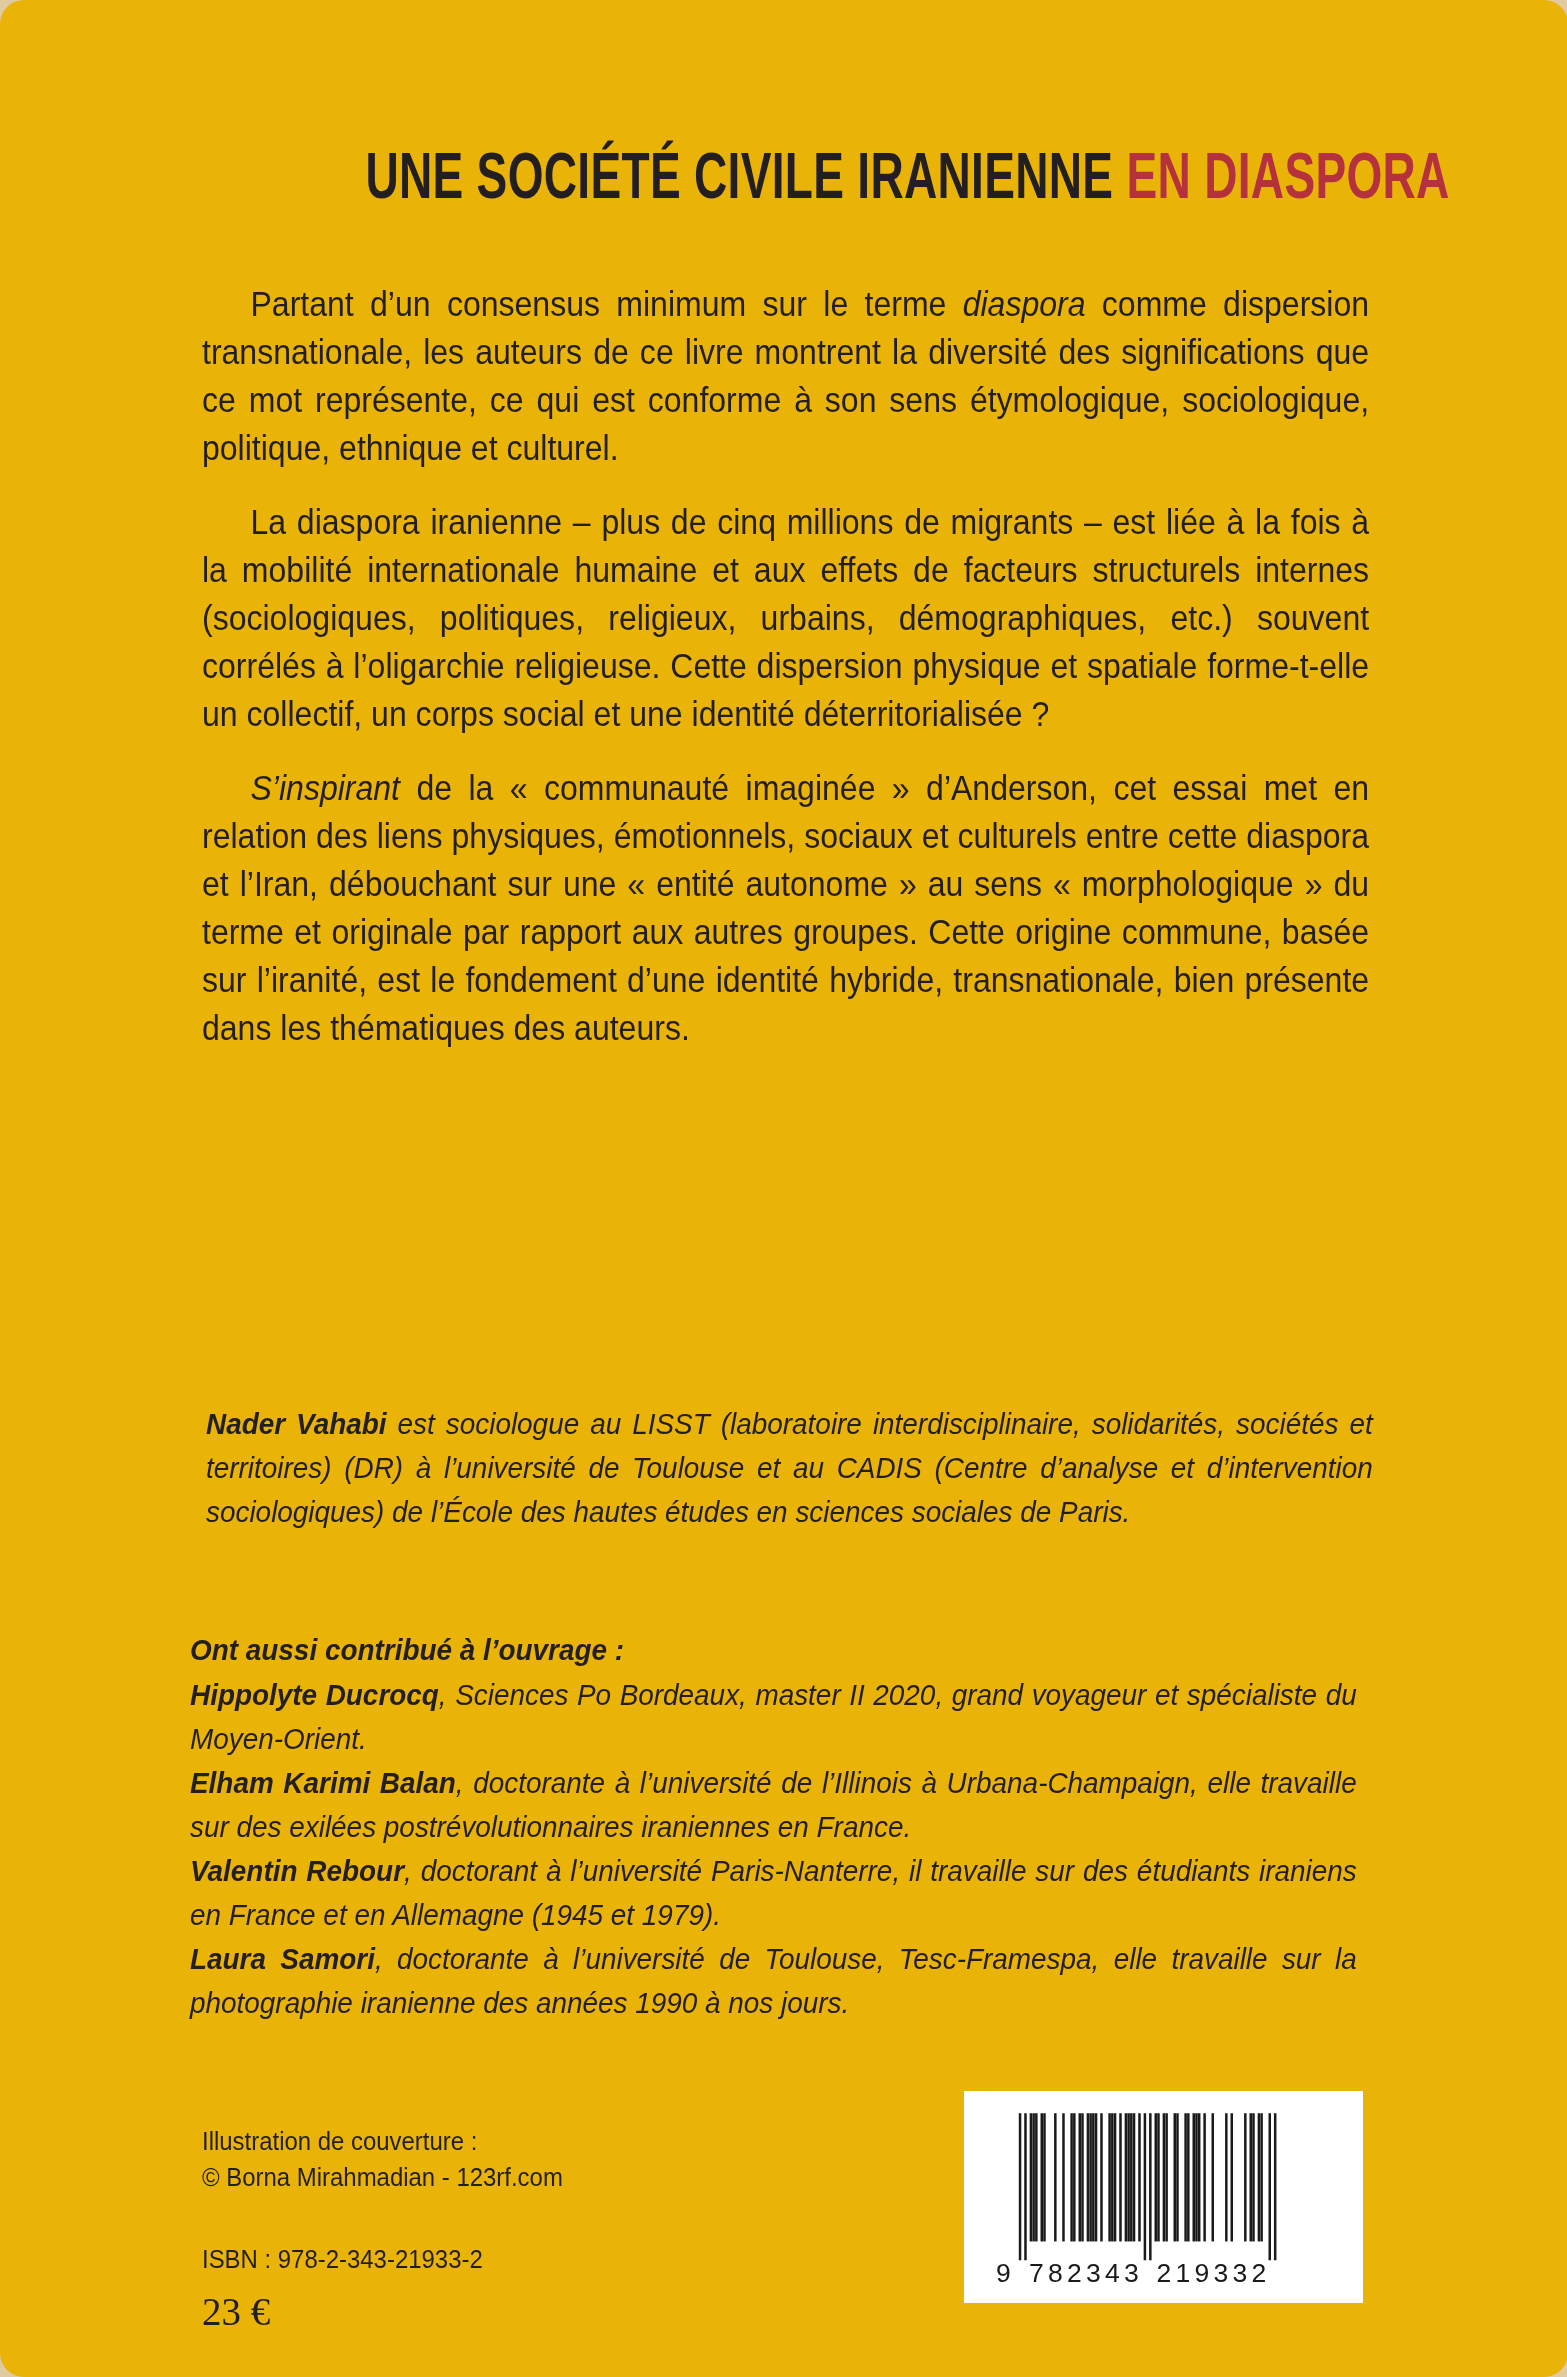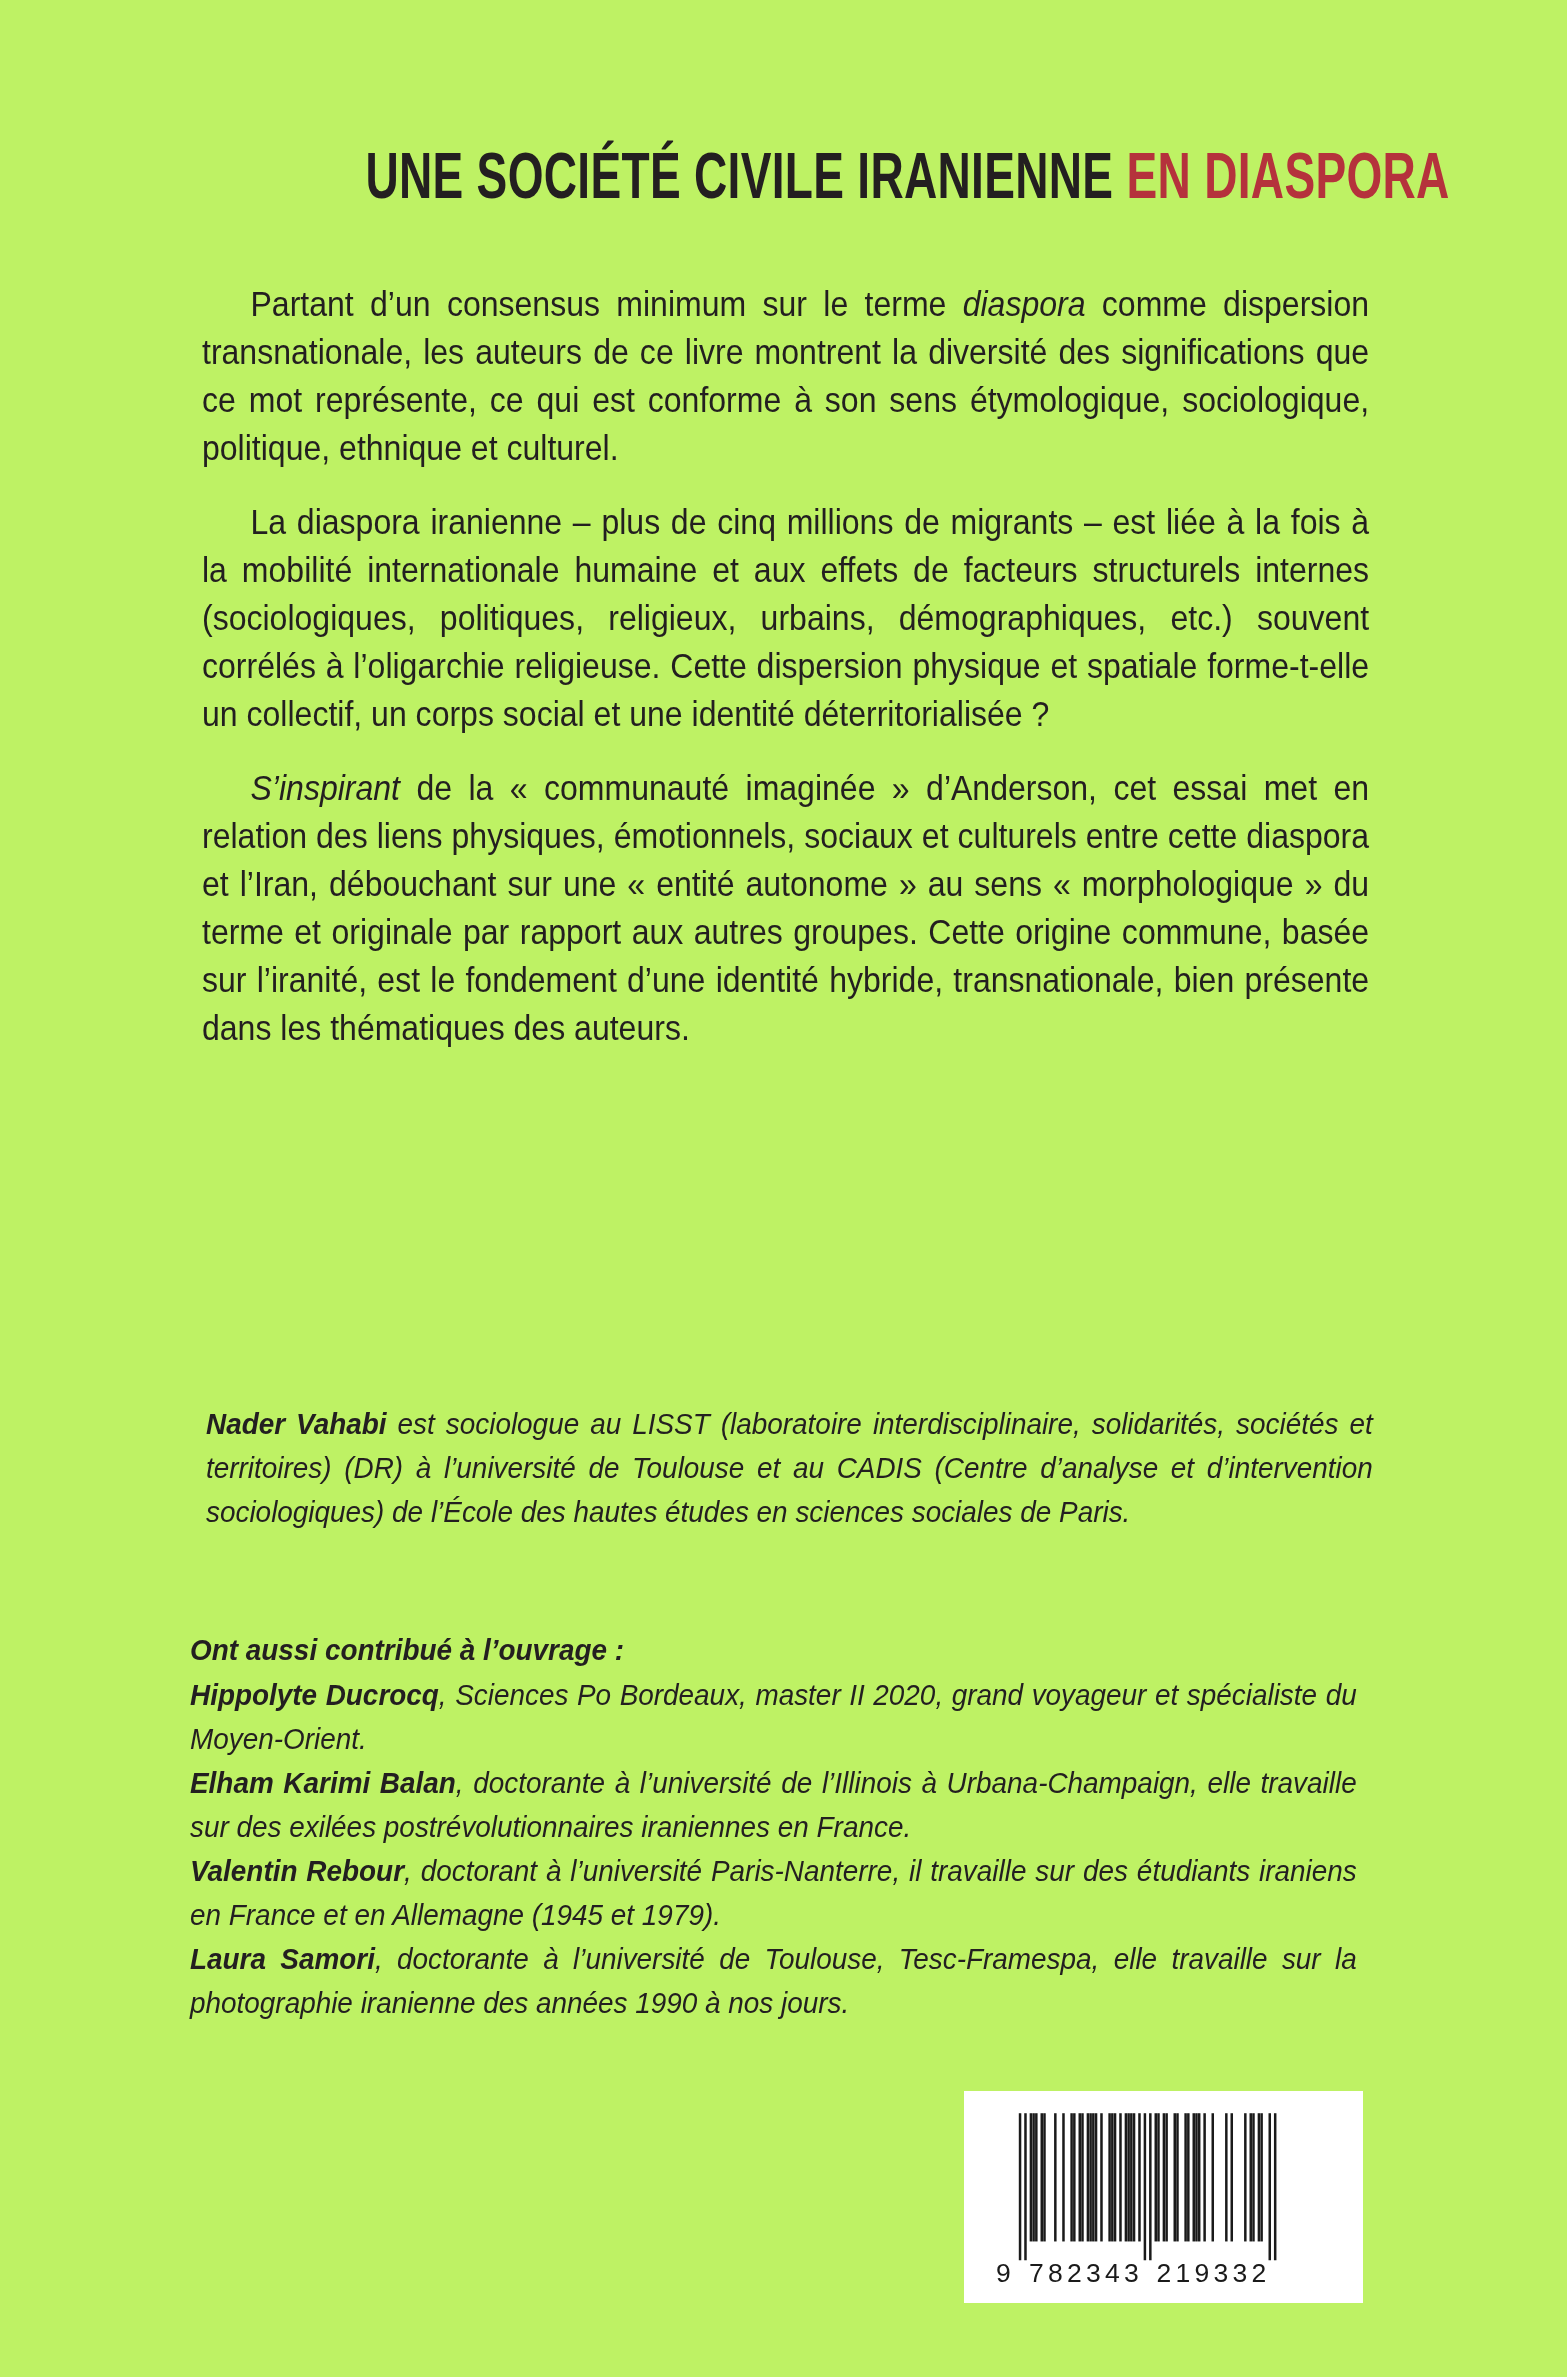--- a/index.html
+++ b/index.html
@@ -12,21 +12,22 @@
     background: #E0CAA2;
     font-family: "Liberation Sans", sans-serif;
     color: #231F20;
     overflow: hidden;
     position: relative;
   }
 
   .page {
     position: absolute;
     inset: 0;
-    background: #bef264;
+    background: #eab308;
+    border-radius: 24px;
   }
 
   
   .title {
     position: absolute;
     left: 202px;
     top: 101px;
     width: 1167px;
     text-align: center;
     font-family: "Liberation Sans Narrow", "Liberation Sans", sans-serif;
@@ -183,20 +184,26 @@
 
     <p class="contrib"><span class="nm">Hippolyte Ducrocq</span><span>, Sciences Po Bordeaux, master II 2020, grand voyageur et spécialiste du Moyen-Orient.</span></p>
 
     <p class="contrib"><span class="nm">Elham Karimi Balan</span><span>, doctorante à l’université de l’Illinois à Urbana-Champaign, elle travaille sur des exilées postrévolutionnaires iraniennes en France.</span></p>
 
     <p class="contrib"><span class="nm">Valentin Rebour</span><span>, doctorant à l’université Paris-Nanterre, il travaille sur des étudiants iraniens en France et en Allemagne (1945 et 1979).</span></p>
 
     <p class="contrib"><span class="nm">Laura Samori</span><span>, doctorante à l’université de Toulouse, Tesc-Framespa, elle travaille sur la photographie iranienne des années 1990 à nos jours.</span></p>
   </div>
 
+  <div class="footer-left">
+    <p class="credit-line">Illustration de couverture :</p>
+    <p class="credit-line">© Borna Mirahmadian  - 123rf.com</p>
+    <p class="isbn-line">ISBN : 978-2-343-21933-2</p>
+    <p class="price">23 €</p>
+  </div>
 
   <div class="barcode-panel">
     <svg class="barcode-svg" viewBox="0 0 466 248" preserveAspectRatio="none">
       <rect x="0" y="0" width="466" height="248" fill="#FFFFFF"></rect>
       <g id="bars" fill="#1A1A1A">
           <rect x="64.00" y="26" width="2.92" height="172"></rect>
           <rect x="70.34" y="26" width="2.92" height="172"></rect>
           <rect x="76.68" y="26" width="2.92" height="150"></rect>
           <rect x="79.85" y="26" width="2.92" height="150"></rect>
           <rect x="83.02" y="26" width="2.92" height="150"></rect>

